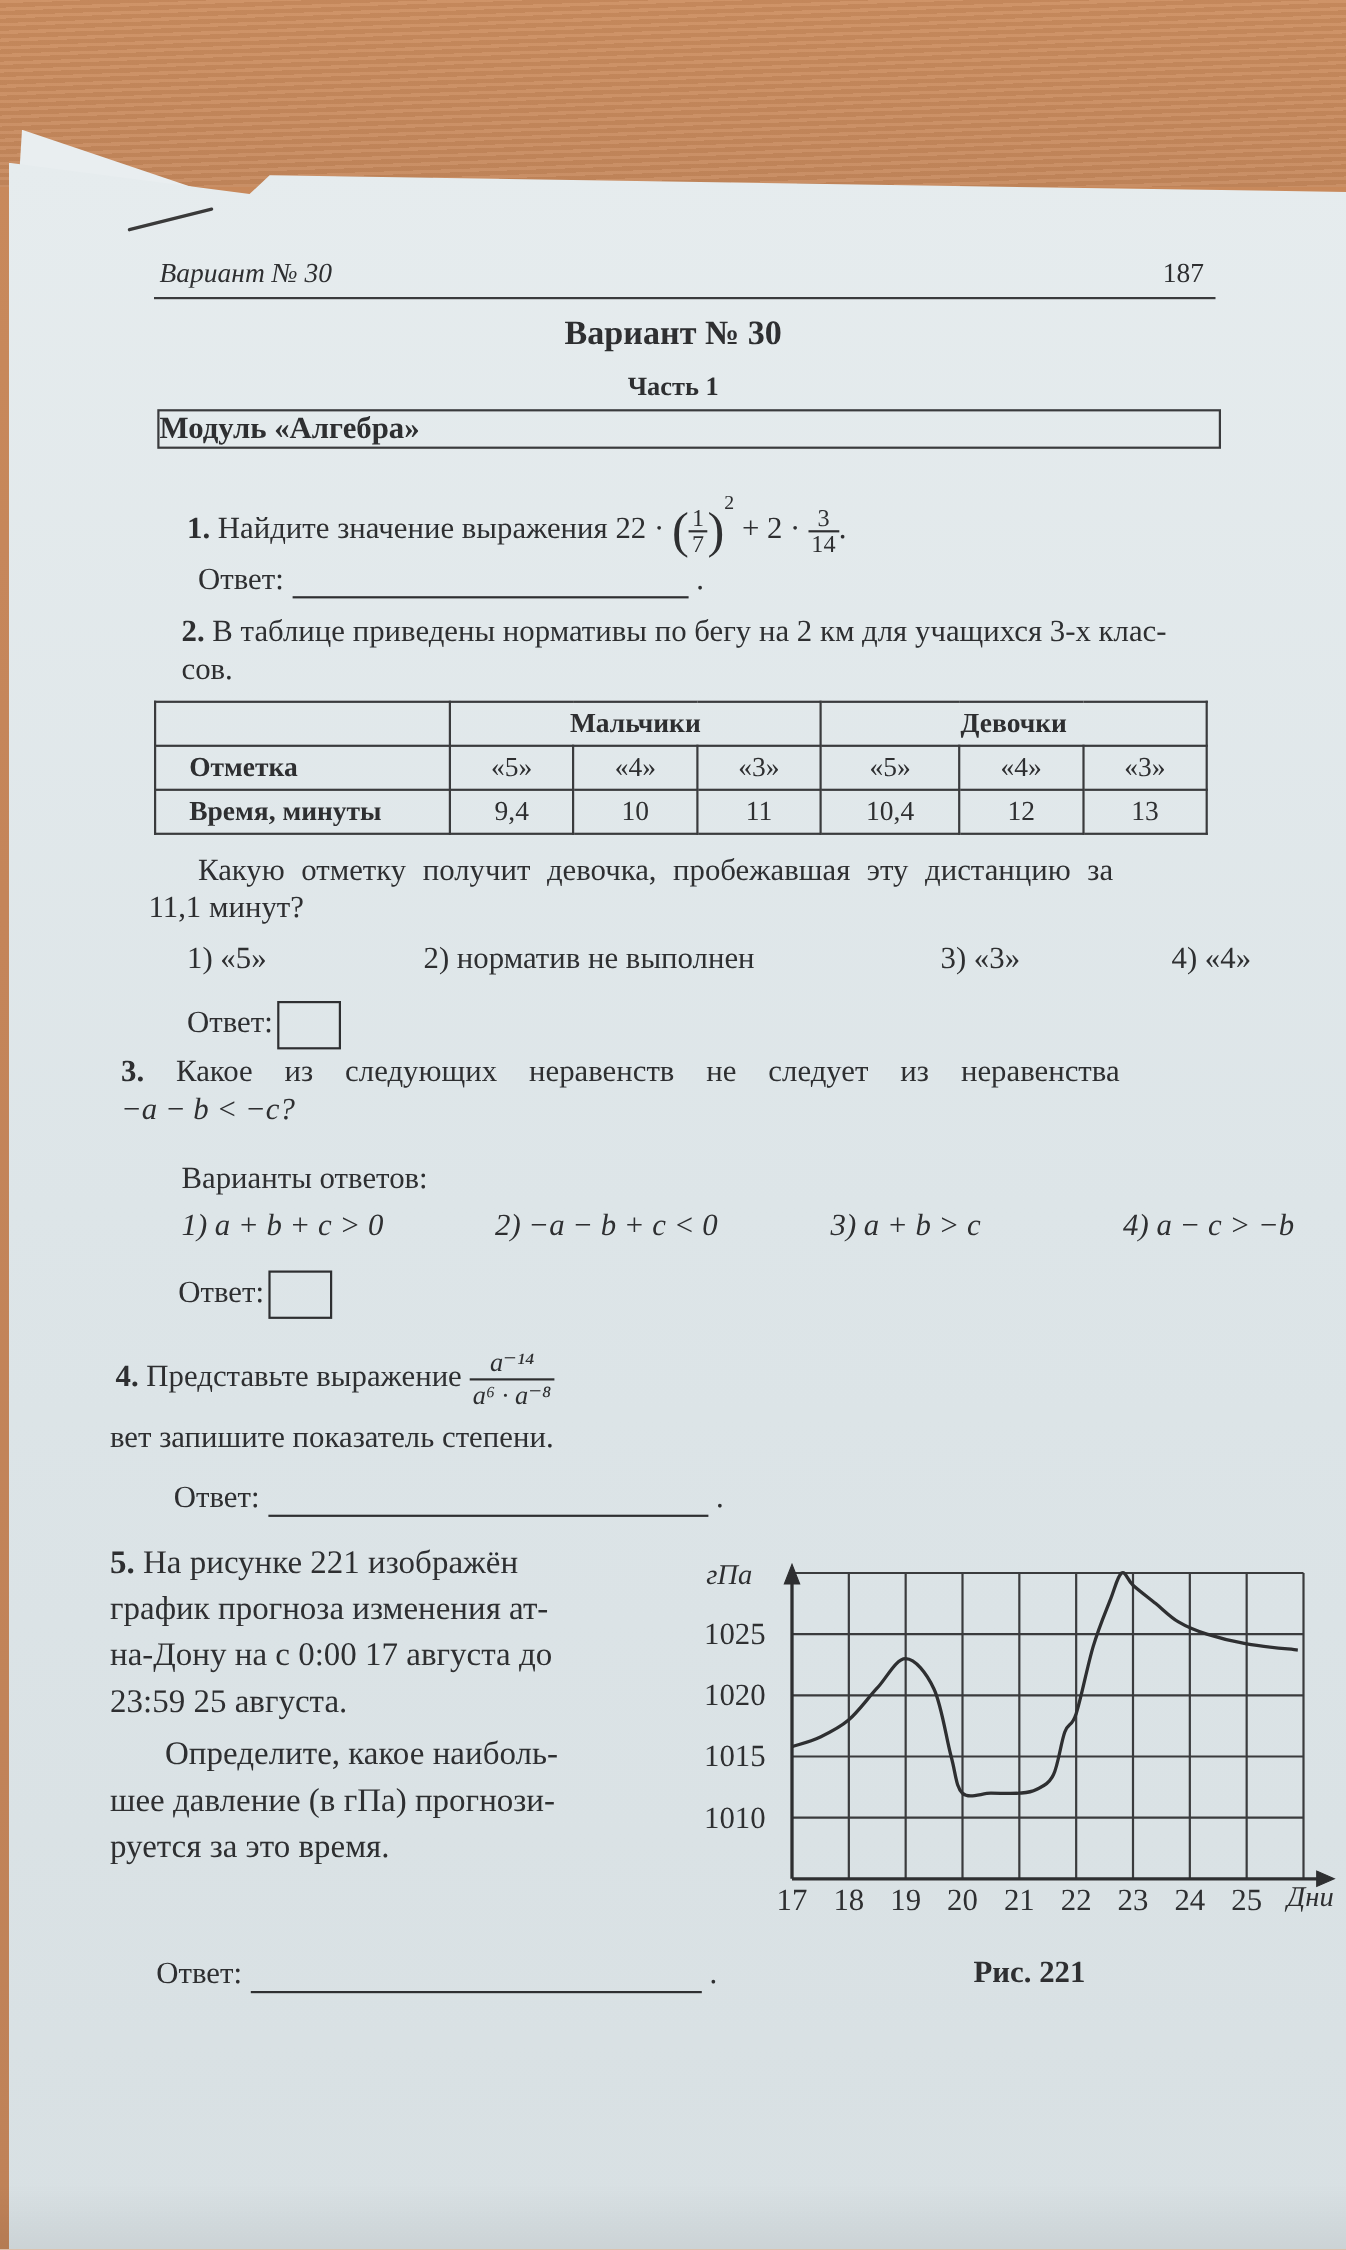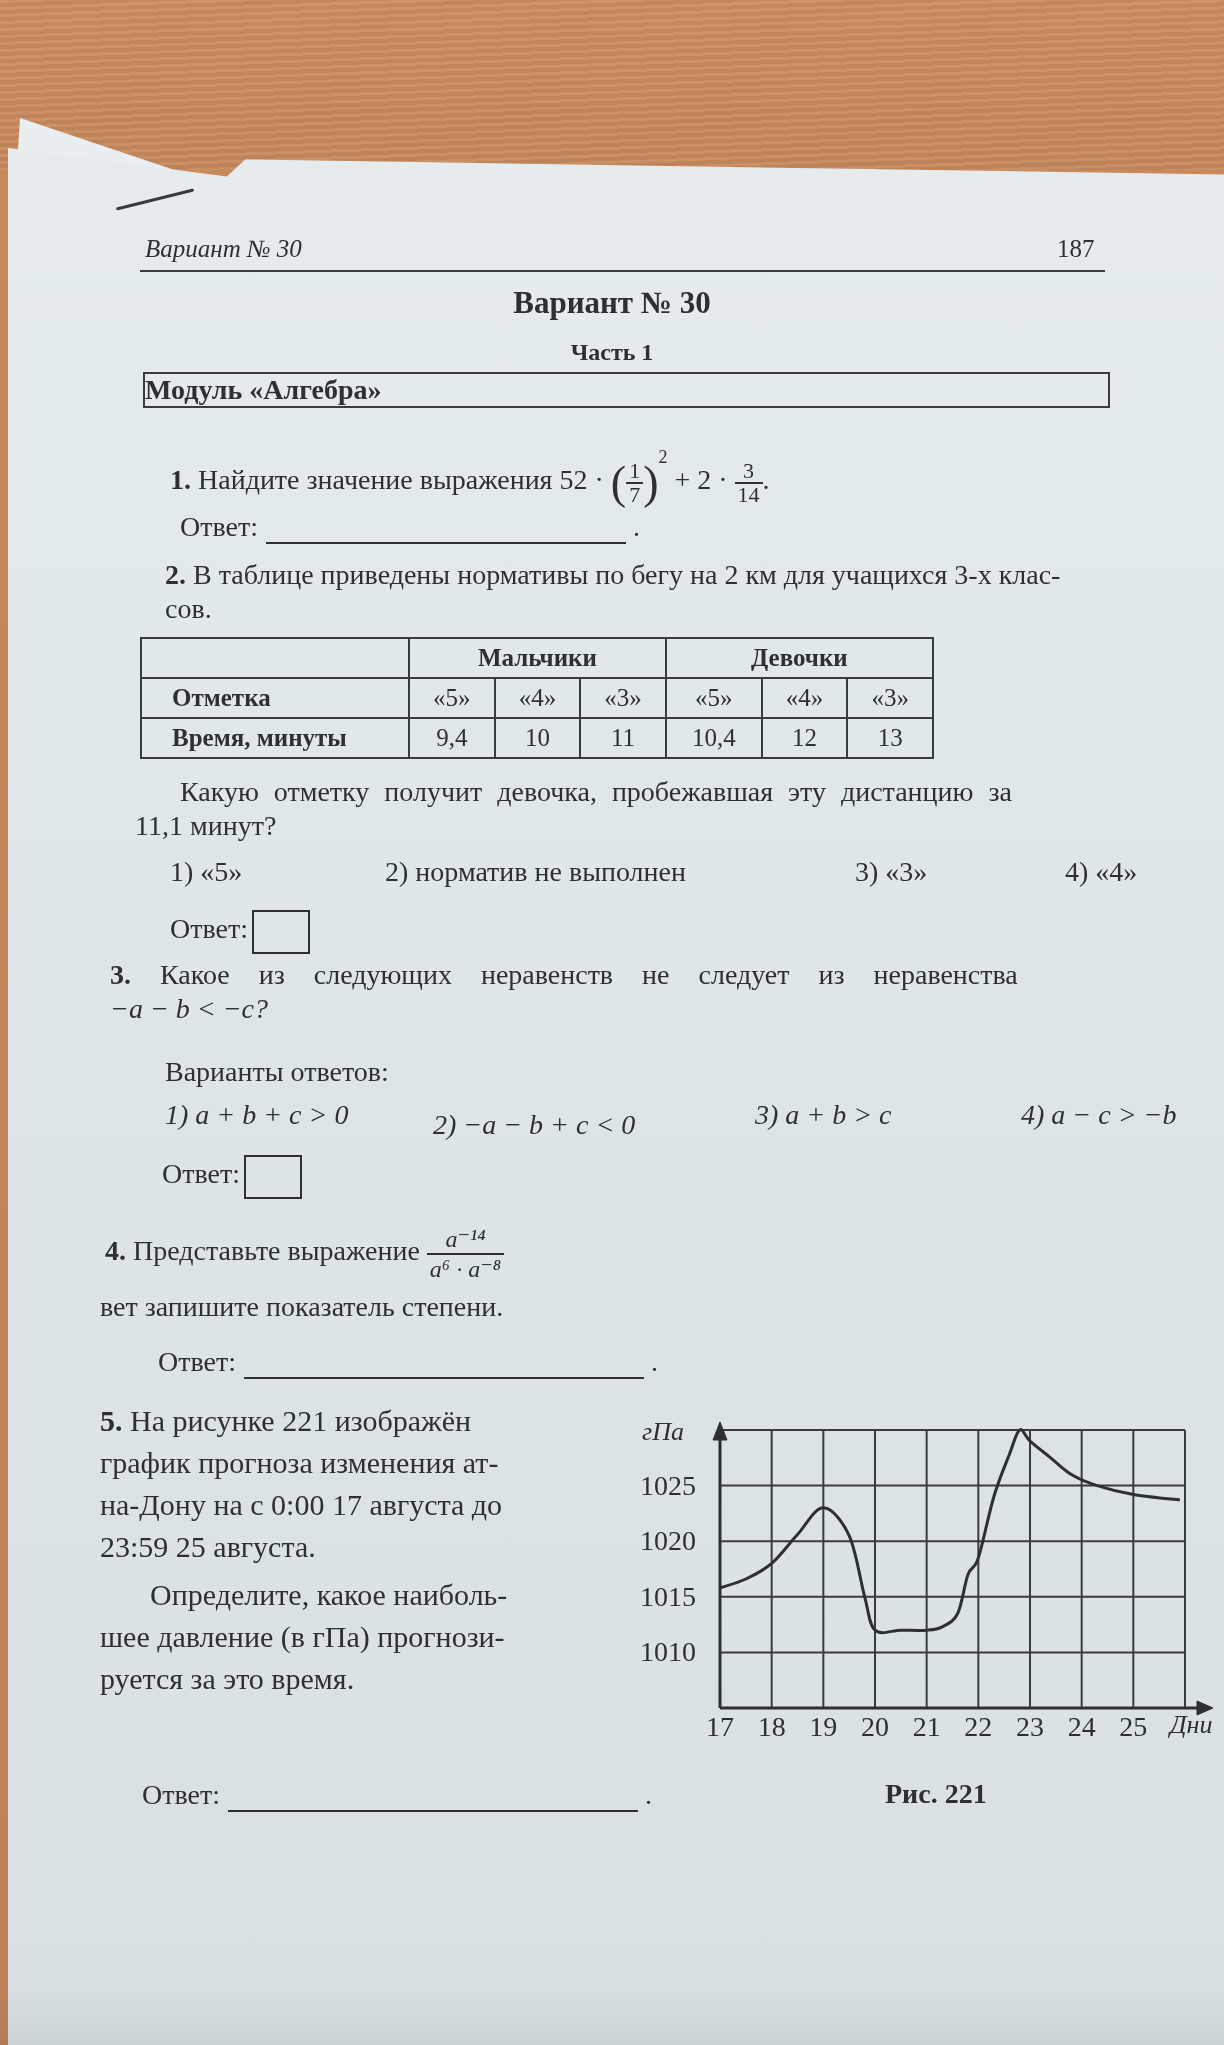--- a/index.html
+++ b/index.html
@@ -46,21 +46,21 @@
   .q { font-size:28px; line-height:34px; }
   .qnum { font-weight:bold; }
   .frac { display:inline-block; vertical-align:middle; text-align:center; font-size:22px; line-height:22px; }
   .frac .num { display:block; border-bottom:2px solid #2e2f31; padding:0 3px; }
   .frac .den { display:block; padding:0 3px; }
   .paren { font-size:46px; vertical-align:middle; font-weight:200; }
   .sup { font-size:18px; vertical-align:26px; }
   .answer-line { display:inline-block; width:360px; border-bottom:2px solid #2e2f31; height:24px; vertical-align:bottom; margin-left:8px; }
   .answer-box { display:inline-block; width:54px; height:40px; border:2px solid #2e2f31; vertical-align:middle; margin-left:4px; }
   table.norms {
-    position:absolute; left:140px; top:637px; width:794px; border-collapse:collapse; font-size:25px;
+    position:absolute; left:140px; top:637px; width:958px; border-collapse:collapse; font-size:25px;
   }
   table.norms td { border:2px solid #3a3b3d; height:38px; text-align:center; padding:0 6px; }
   table.norms td.lab { text-align:left; font-weight:bold; padding-left:30px; width:230px; }
   table.norms td.grp { font-weight:bold; }
   .it { font-style:italic; }
   svg text { font-family: "Liberation Serif", "DejaVu Serif", serif; }
 </style>
 </head>
 <body>
 
@@ -72,21 +72,21 @@
 <div class="abs run-head">Вариант № 30</div>
 <div class="abs page-num">187</div>
 <div class="abs head-rule"></div>
 
 <div class="abs title">Вариант № 30</div>
 <div class="abs part">Часть 1</div>
 <div class="abs module-box">Модуль «Алгебра»</div>
 
 <div class="abs q" style="left:170px; top:440px;">
   <span class="qnum">1.</span>
-  <span>Найдите значение выражения 52 ·</span>
+  <span>Найдите значение выражения 22 ·</span>
   <span class="paren">(</span><span class="frac"><span class="num">1</span><span class="den">7</span></span><span class="paren">)</span><span class="sup">2</span>
   <span>+ 2 ·</span>
   <span class="frac"><span class="num">3</span><span class="den">14</span></span><span>.</span>
 </div>
 <div class="abs q" style="left:180px; top:510px;">
   <span>Ответ:</span><span class="answer-line"></span> .
 </div>
 
 <div class="abs q" style="left:165px; top:558px; width:960px;">
   <div><span class="qnum">2.</span> <span>В таблице приведены нормативы по бегу на 2 км для учащихся 3-х клас-</span></div>
@@ -135,21 +135,21 @@
   <span>Ответ:</span><span class="answer-box"></span>
 </div>
 
 <div class="abs q" style="left:110px; top:958px; width:1060px;">
   <div style="word-spacing:22px;"><span class="qnum">3.</span> <span>Какое из следующих неравенств не следует из неравенства</span></div>
   <div class="it">−a − b &lt; −c?</div>
 </div>
 <div class="abs q" style="left:165px; top:1055px;">Варианты ответов:</div>
 <div class="abs q" style="left:165px; top:1098px; width:1020px; height:36px;">
   <span class="abs it" style="left:0;">1) a + b + c &gt; 0</span>
-  <span class="abs it" style="left:268px;margin-top:10px;">2) −a − b + c &lt; 0</span>
+  <span class="abs it" style="left:285px;">2) −a − b + c &lt; 0</span>
   <span class="abs it" style="left:590px;">3) a + b &gt; c</span>
   <span class="abs it" style="left:856px;">4) a − c &gt; −b</span>
 </div>
 <div class="abs q" style="left:162px; top:1155px;">
   <span>Ответ:</span><span class="answer-box"></span>
 </div>
 
 <div class="abs q" style="left:105px; top:1225px; width:1080px;">
   <span class="qnum">4.</span>
   <span>Представьте выражение</span>

